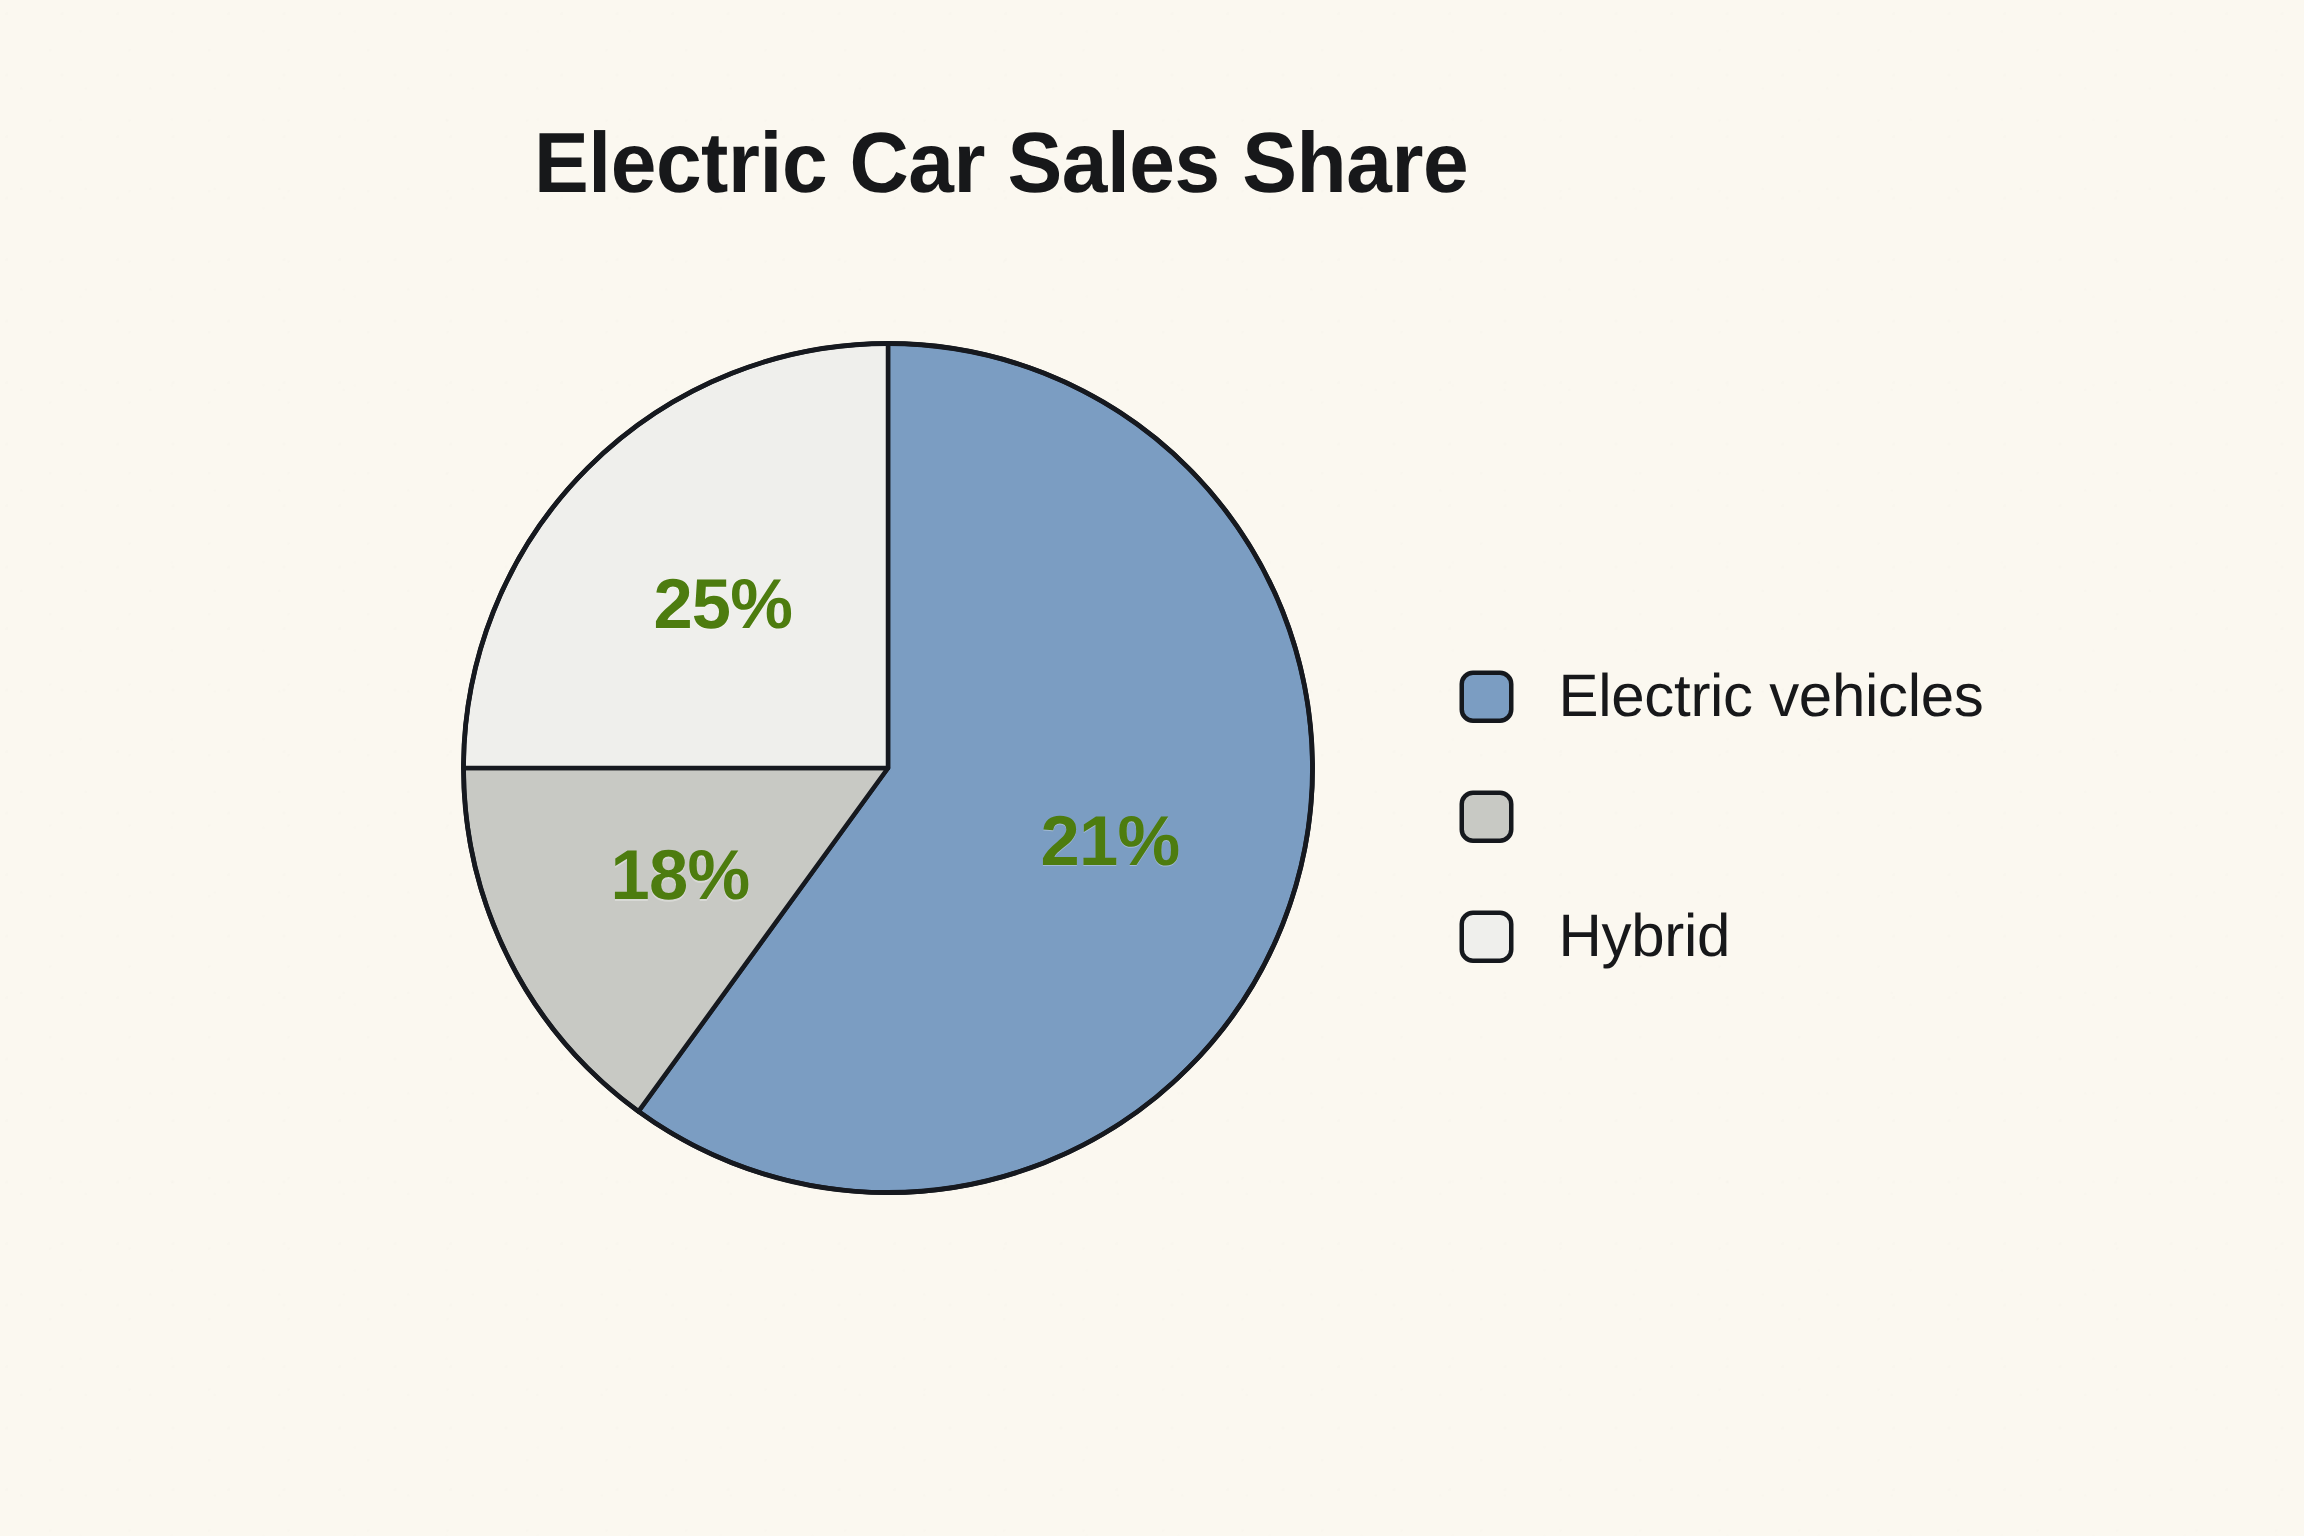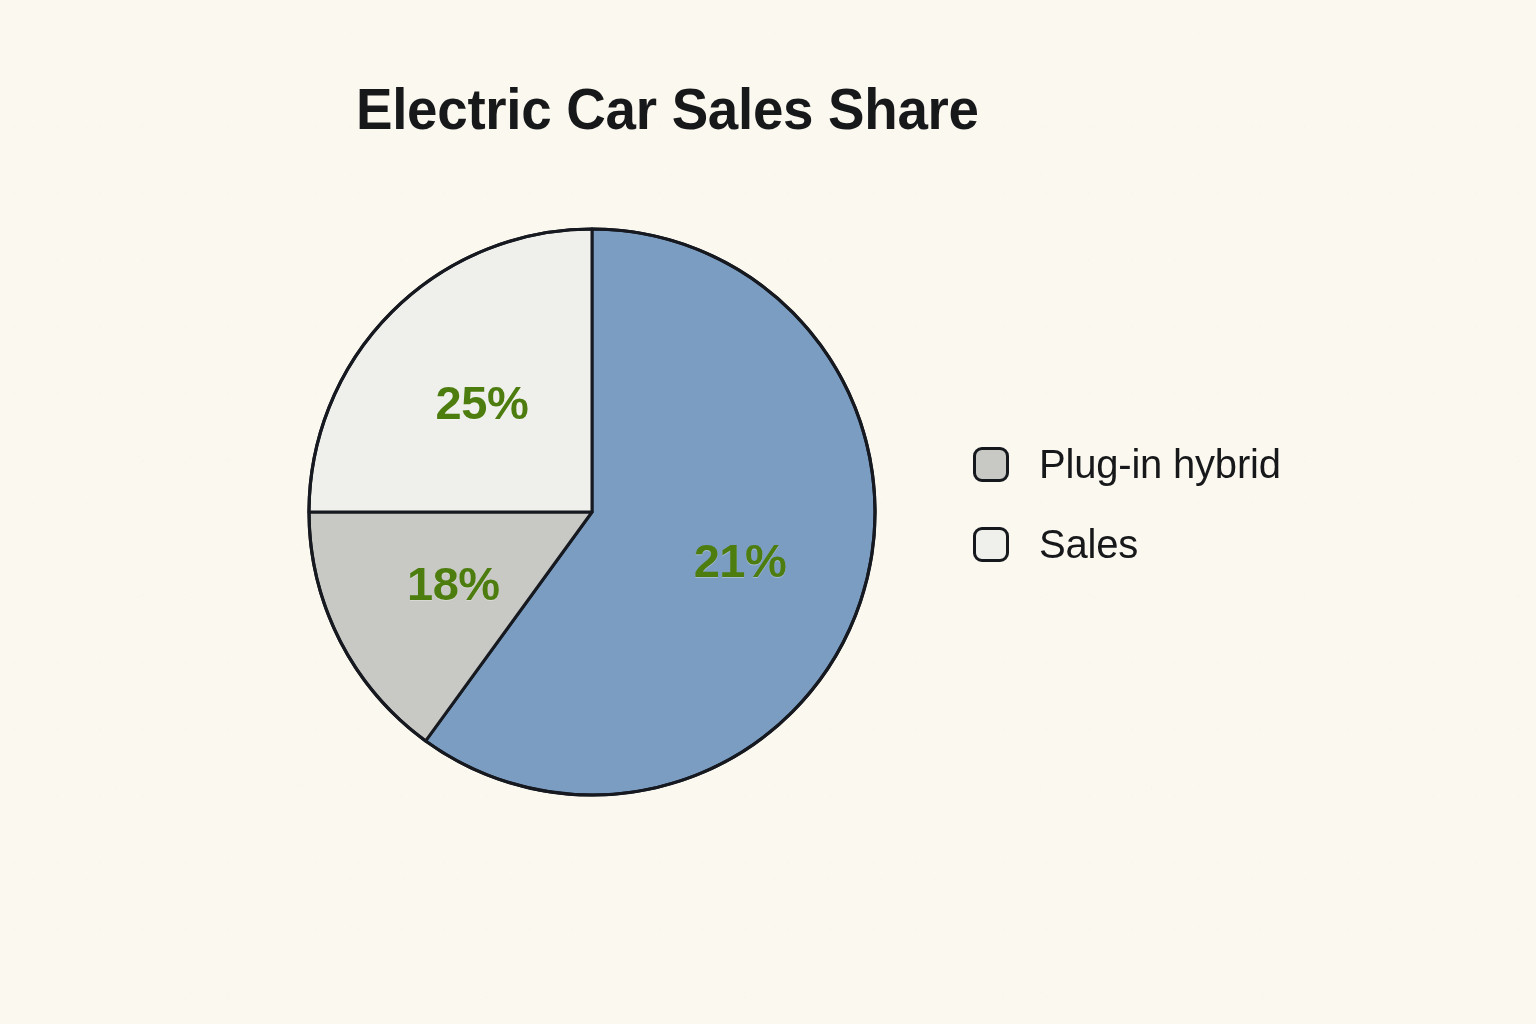--- a/index.html
+++ b/index.html
@@ -122,22 +122,25 @@
       <circle cx="592" cy="512" r="283" fill="none" stroke="#16191F" stroke-width="3.2"></circle>
     </svg>
 
     <div id="label-ev" class="slice-label" style="left: 740px; top: 560.1px;">21%</div>
     <div id="label-phev" class="slice-label" style="left: 453.3px; top: 582.7px;">18%</div>
     <div id="label-hybrid" class="slice-label" style="left: 481.9px; top: 401.9px;">25%</div>
   </div>
 
   <div id="legend">
     <div class="legend-row">
+      <span class="legend-swatch" style="background: rgb(123, 157, 194);"></span>
+      <span class="legend-label">Electric vehicles</span>
+    </div>
+    <div class="legend-row">
       <span class="legend-swatch" style="background: rgb(200, 201, 196);"></span>
-      <span class="legend-label">Plug-in hybrid</span>
     </div>
     <div class="legend-row">
       <span class="legend-swatch" style="background: rgb(239, 239, 236);"></span>
-      <span class="legend-label">Sales</span>
+      <span class="legend-label">Hybrid</span>
     </div>
   </div>
 
 </div>
 
 </body></html>

